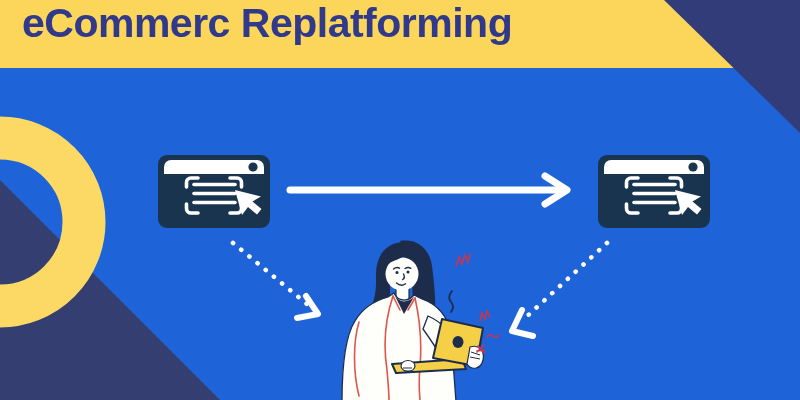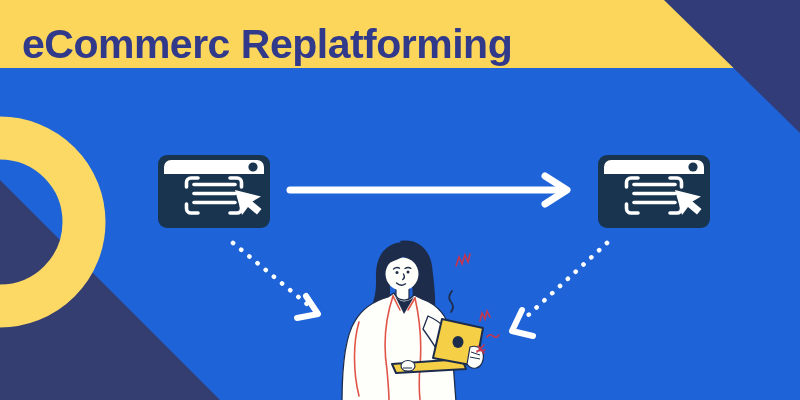--- a/index.html
+++ b/index.html
@@ -7,21 +7,21 @@
     position:relative;
     width:800px;height:400px;
     overflow:hidden;
     background:var(--color-background,#1E63D8);
     font-family:"Liberation Sans", sans-serif;
   }
   .banner{
     position:absolute;top:0;left:0;
     width:800px;height:68px;
     background:var(--color-banner,#FBD65A);
-    display:flex;align-items:flex-end;
+    display:flex;align-items:flex-start;
     z-index:1;
   }
   .banner h1{
     margin:0 0 0 22px;
     font-size:41px;
     font-weight:bold;
     letter-spacing:-0.5px;
     color:var(--color-title_text,#31398B);
   }
   svg.scene{

